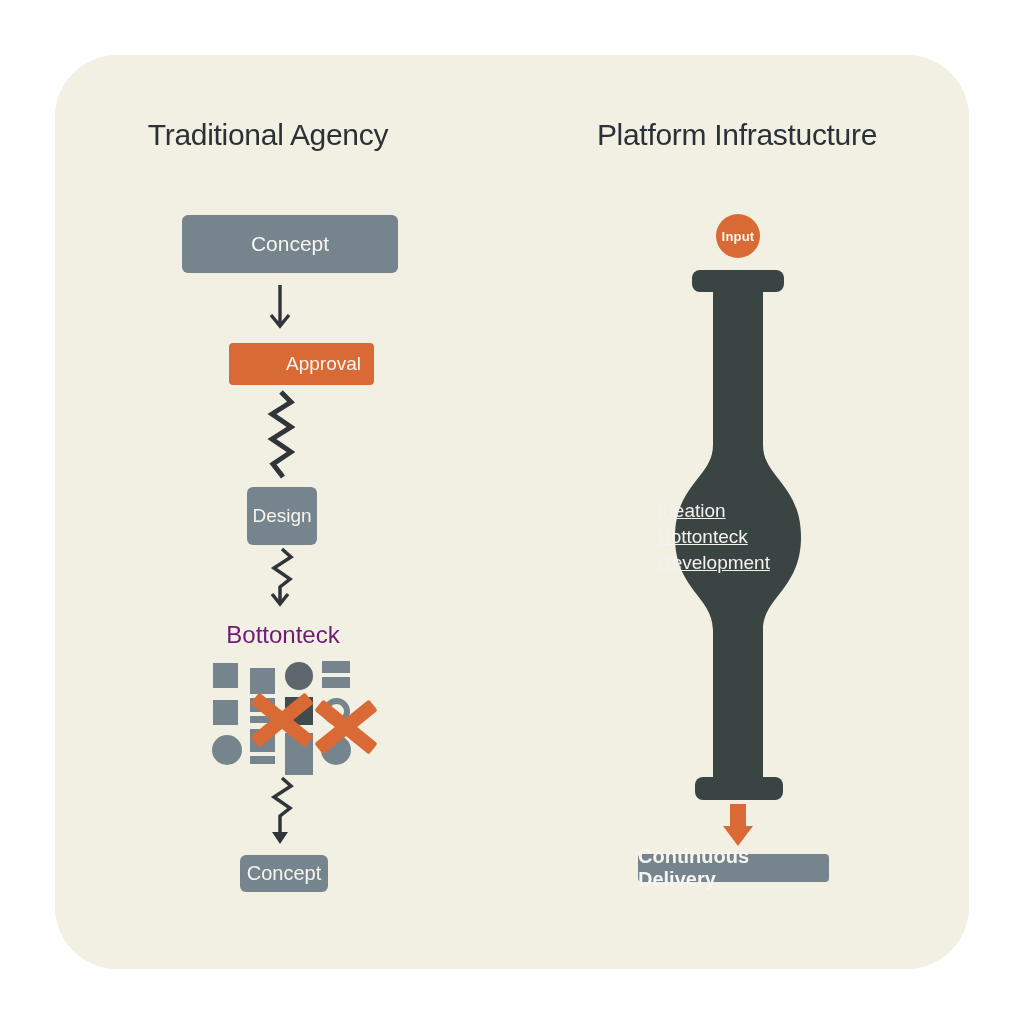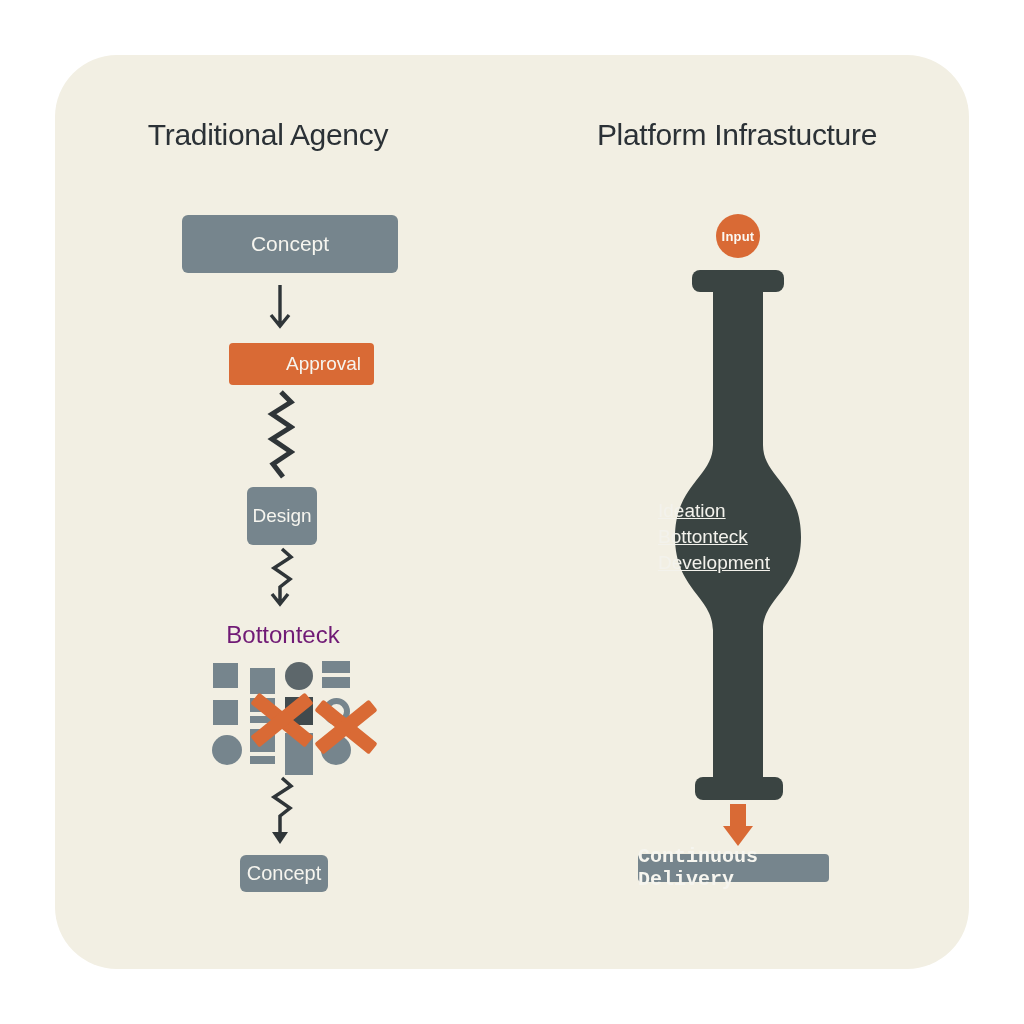--- a/index.html
+++ b/index.html
@@ -20,21 +20,21 @@
   .left-title{left:68px;}
   .right-title{left:537px;}
   .box{
     position:absolute;display:flex;align-items:center;justify-content:center;
     background:#76858d;color:#f6f5ef;border-radius:6px;
   }
   .concept{left:182px;top:215px;width:216px;height:58px;font-size:21px;}
   .approval{left:229px;top:343px;width:101px;height:42px;font-size:19px;background:#d96a35;border-radius:4px;padding-left:44px;}
   .design{left:247px;top:487px;width:70px;height:58px;font-size:19px;}
   .launch{left:240px;top:855px;width:88px;height:37px;font-size:20px;}
-  .delivery{left:638px;top:854px;width:191px;height:28px;font-size:20px;font-weight:600;border-radius:4px;font-family:Liberation Mono, monospace;}
+  .delivery{left:638px;top:854px;width:191px;height:28px;font-size:20px;font-weight:600;border-radius:4px;}
   .bottleneck-label{
     position:absolute;left:183px;top:621px;width:200px;text-align:center;
     font-size:24px;color:#701a75;
   }
   .flow-icon{position:absolute;}
   
   .shape{position:absolute;background:#76858d;}
   .round{border-radius:50%;}
   .ring{background:transparent;border:6px solid #76858d;border-radius:50%;box-sizing:border-box;}
   .dark1{background:#5d676b;}

